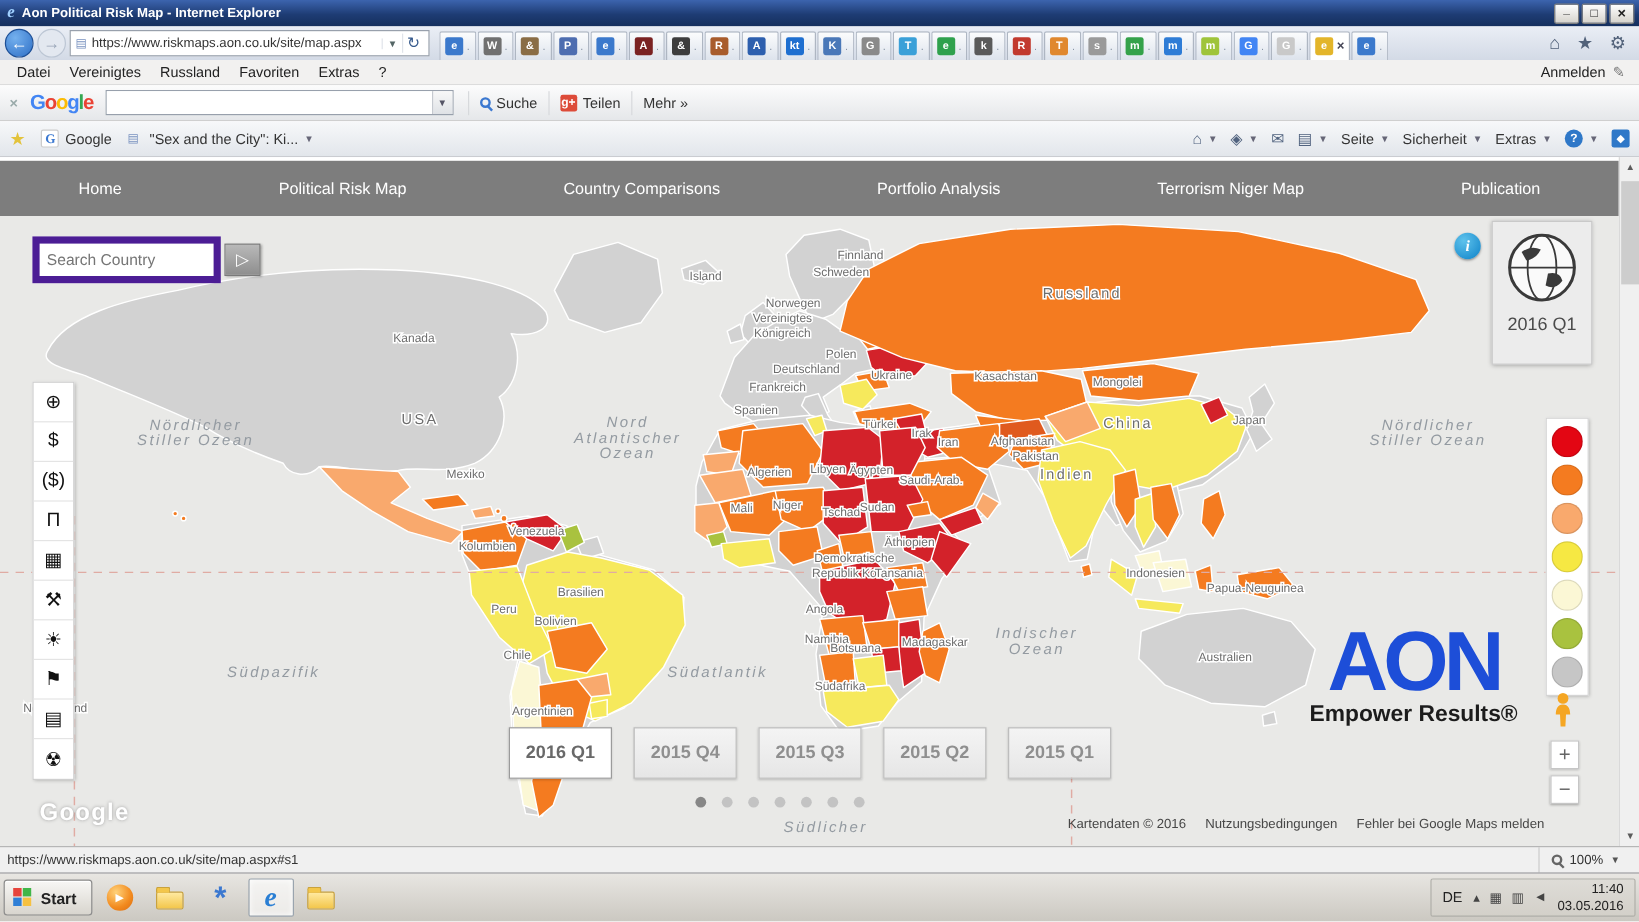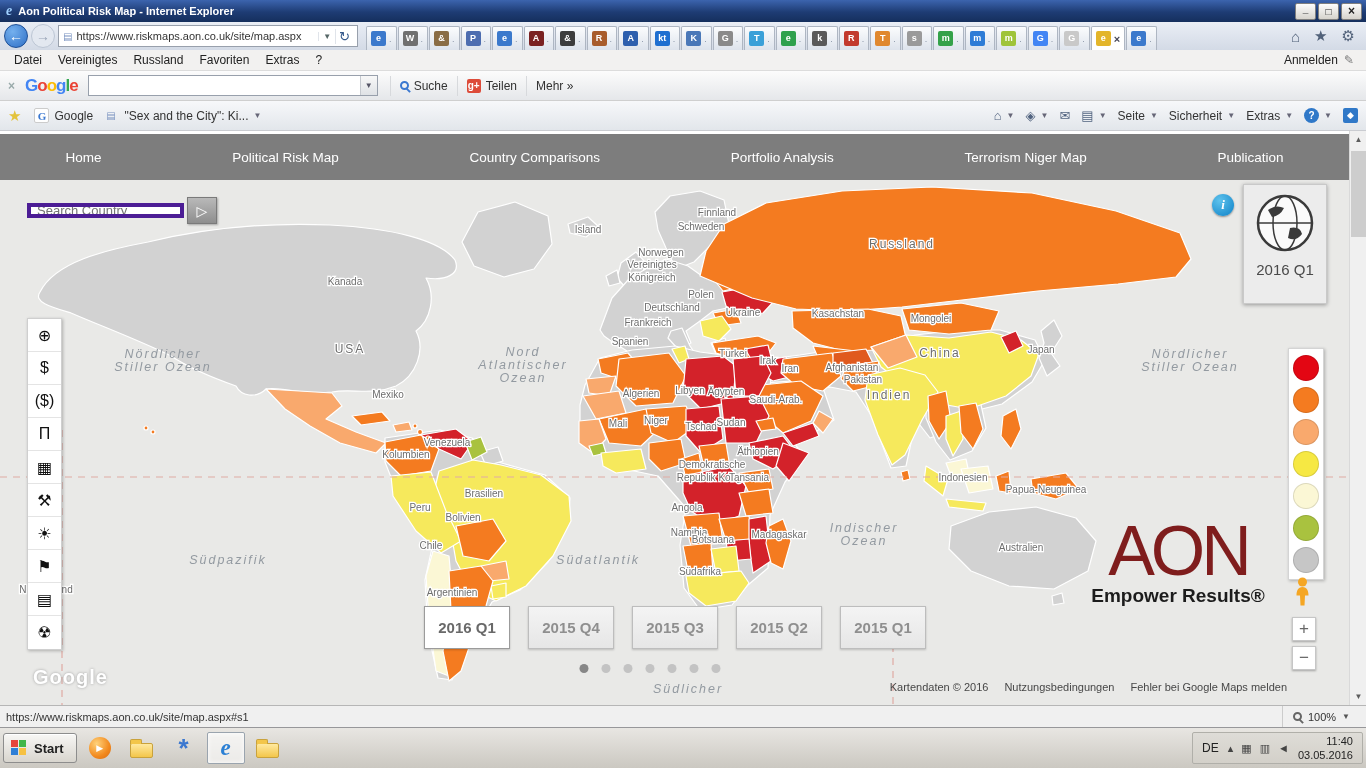--- a/index.html
+++ b/index.html
@@ -70,21 +70,21 @@
   
   .pagearea{position:absolute;top:131px;left:0;width:1349px;height:574px;background:#fff}
   .sitenav{position:absolute;top:3px;left:0;width:100%;height:46px;background:#7d7d7d;display:flex;align-items:center;justify-content:space-around}
   .nav-item{color:#fff;font-size:13.5px;padding:0 8px;white-space:nowrap}
   .mapwrap{position:absolute;top:49px;left:0;width:1349px;height:525px;background:#e9e9e7;overflow:hidden}
   svg text.ocean{fill:#939aa1;font-size:12.5px;font-style:italic;letter-spacing:2px;text-anchor:middle}
   svg text.country{fill:#6d6d6d;font-size:10px;text-anchor:middle;paint-order:stroke;stroke:#ffffff;stroke-width:2.5px}
   svg text.country-lg{fill:#6d6d6d;font-size:12px;letter-spacing:2px;text-anchor:middle;paint-order:stroke;stroke:#ffffff;stroke-width:2.5px}
 
   .searchbox{position:absolute;left:27px;top:17px;display:flex;align-items:center}
-  .searchbox input{width:157px;height:15px;border:4px solid #4c1d95;padding:0 6px;font-size:13px;color:#3b82f6;background:#fff}
+  .searchbox input{width:157px;height:39px;border:6px solid #4c1d95;padding:0 6px;font-size:13px;color:#3b82f6;background:#fff}
   .searchgo{width:30px;height:27px;margin-left:3px;background:linear-gradient(#b9b9b9,#8e8e8e);border:1px solid #7a7a7a;color:#fff;display:flex;align-items:center;justify-content:center;font-size:14px;box-shadow:1px 1px 2px rgba(0,0,0,.3)}
   .infoicon{position:absolute;left:1212px;top:14px;width:22px;height:22px;border-radius:50%;background:radial-gradient(circle at 35% 30%,#5ec2ec,#0e82c8);color:#fff;font:italic bold 13px "Liberation Serif",serif;display:flex;align-items:center;justify-content:center;box-shadow:0 1px 2px rgba(0,0,0,.4)}
   .globecard{position:absolute;left:1243px;top:4px;width:84px;height:120px;background:#ececec;border:1px solid #c9c9c9;box-shadow:0 1px 4px rgba(0,0,0,.35);text-align:center;padding-top:7px}
   .globecard .q{font-size:15px;color:#4a4a4a;margin-top:3px}
   .sidetools{position:absolute;left:27px;top:138px;width:35px;background:#fff;border:1px solid #cfcfcf;box-shadow:1px 1px 3px rgba(0,0,0,.25)}
   .side-btn{height:33px;border-bottom:1px solid #e4e4e4;display:flex;align-items:center;justify-content:center;font-size:16px;color:#111}
   .side-btn:last-child{border-bottom:none}
   .legend{position:absolute;left:1288px;top:168px;width:36px;background:#fff;border:1px solid #d4d4d4;box-shadow:1px 1px 3px rgba(0,0,0,.25);padding:6px 0;display:flex;flex-direction:column;align-items:center;gap:6px}
   .legend-dot{width:26px;height:26px;border-radius:50%;border:1px solid rgba(0,0,0,.12)}
   .pegman{position:absolute;left:1294px;top:397px}
@@ -94,21 +94,21 @@
   .time-btn{min-width:86px;height:43px;background:linear-gradient(#f4f4f4,#e6e6e6);border:1px solid #bdbdbd;color:#8f8f8f;font-size:15px;font-weight:bold;display:flex;align-items:center;justify-content:center;box-shadow:0 1px 2px rgba(0,0,0,.2);padding:0 10px}
   .time-btn.active{background:#fff;border-color:#9b9b9b;color:#696969}
   .dots{position:absolute;left:650px;top:484px;transform:translateX(-50%);display:flex;gap:13px}
   .dot{width:9px;height:9px;border-radius:50%;background:#c3c3c3}
   .dot.active{background:#878787}
   .roubini{position:absolute;left:75px;top:433px;display:flex;align-items:flex-end;gap:7px;color:#4d4d4d}
   .roubini .name{font-size:31px;font-weight:bold;letter-spacing:2px;line-height:.78}
   .roubini .sub{font-size:7.5px;color:#6a6a6a;line-height:1.2;letter-spacing:.5px}
   .gwm{position:absolute;left:33px;top:486px;color:#fff;font-size:20px;font-weight:bold;letter-spacing:1px;text-shadow:0 0 3px #9d9d9d}
   .aonlogo{position:absolute;left:1080px;top:338px;width:196px;text-align:center}
-  .aon-word{font-size:70px;font-weight:normal;color:#7f1d1d;letter-spacing:-4px;line-height:.95}
+  .aon-word{font-size:70px;font-weight:bold;color:#1d4ed8;letter-spacing:-4px;line-height:.95}
   .aon-tag{font-size:19px;font-weight:bold;color:#1c1c1c;margin-top:0px}
   .attrib{position:absolute;right:62px;top:501px;display:flex;gap:16px;font-size:11px;color:#474747;white-space:nowrap}
 
   
   .scrollbar{position:absolute;top:131px;right:0;width:17px;height:574px;background:#f0f0f0;border-left:1px solid #d9d9d9}
   .sb-btn{position:absolute;left:0;width:17px;height:17px;display:flex;align-items:center;justify-content:center;font-size:8px;color:#5c5c5c}
   .sb-btn.up{top:0}.sb-btn.down{bottom:0}
   .sb-thumb{position:absolute;top:20px;left:1px;width:15px;height:86px;background:#cdcdcd}
 
   

